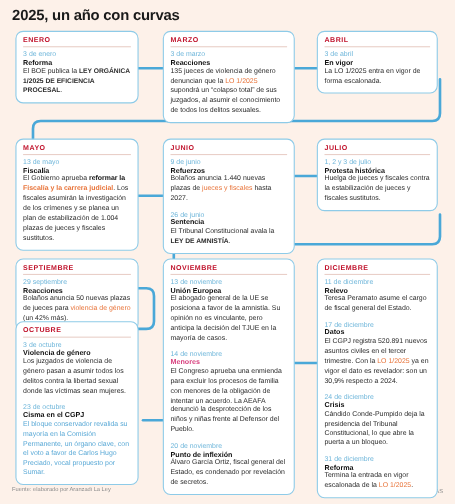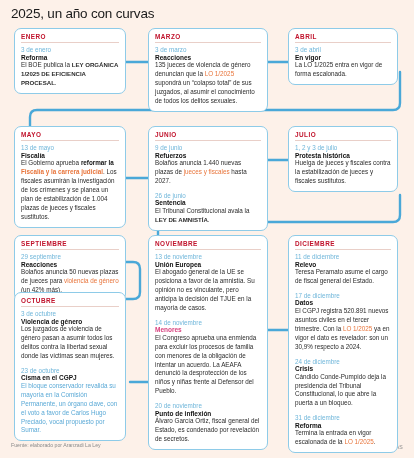--- a/index.html
+++ b/index.html
@@ -7,21 +7,21 @@
     width:414px; height:458px;
     background:#fdf1e9;
     font-family:"Liberation Sans", sans-serif;
     overflow:hidden;
     position:relative;
   }
   #root { position:relative; width:414px; height:458px; }
 
   .title {
     position:absolute; left:11px; top:6px;
-    font-size:13.5px; font-weight:normal; color:#1a1a1a;
+    font-size:13.5px; font-weight:bold; color:#1a1a1a;
     letter-spacing:-0.2px;
   }
 
   
   .connectors { position:absolute; left:0; top:0; width:414px; height:458px; }
 
   .card {
     position:absolute;
     background:#ffffff;
     border:1.1px solid #8ecbe8;

